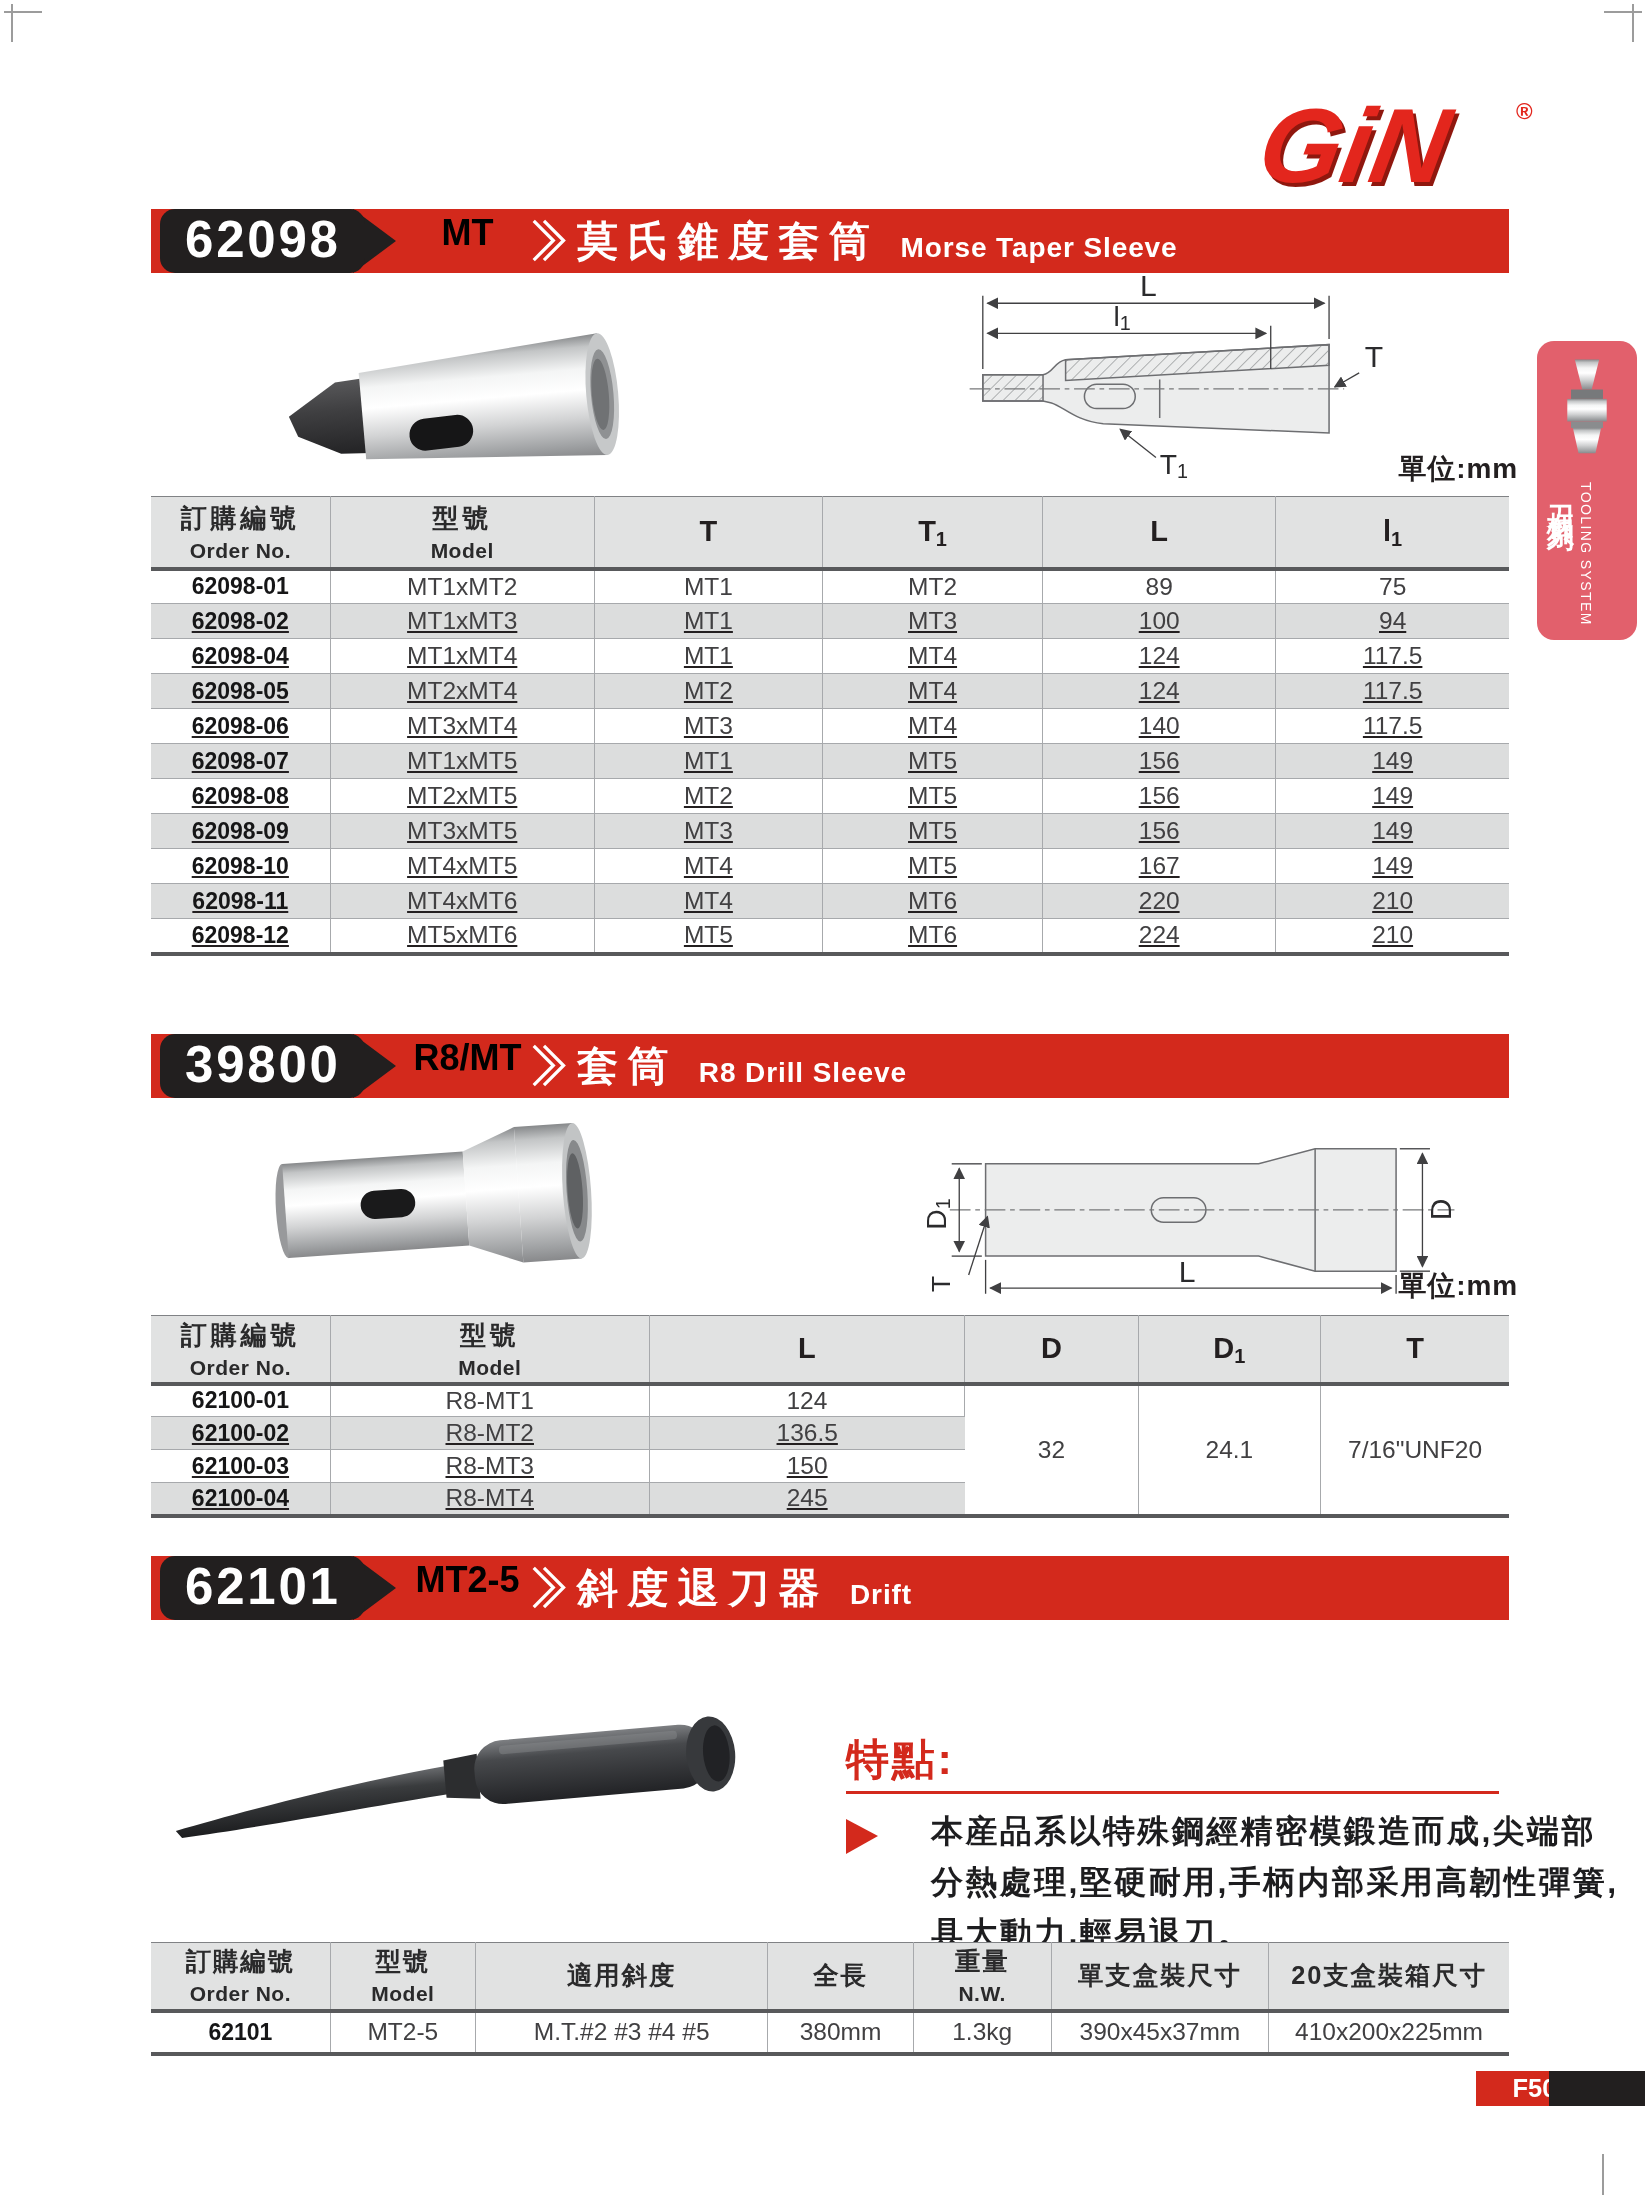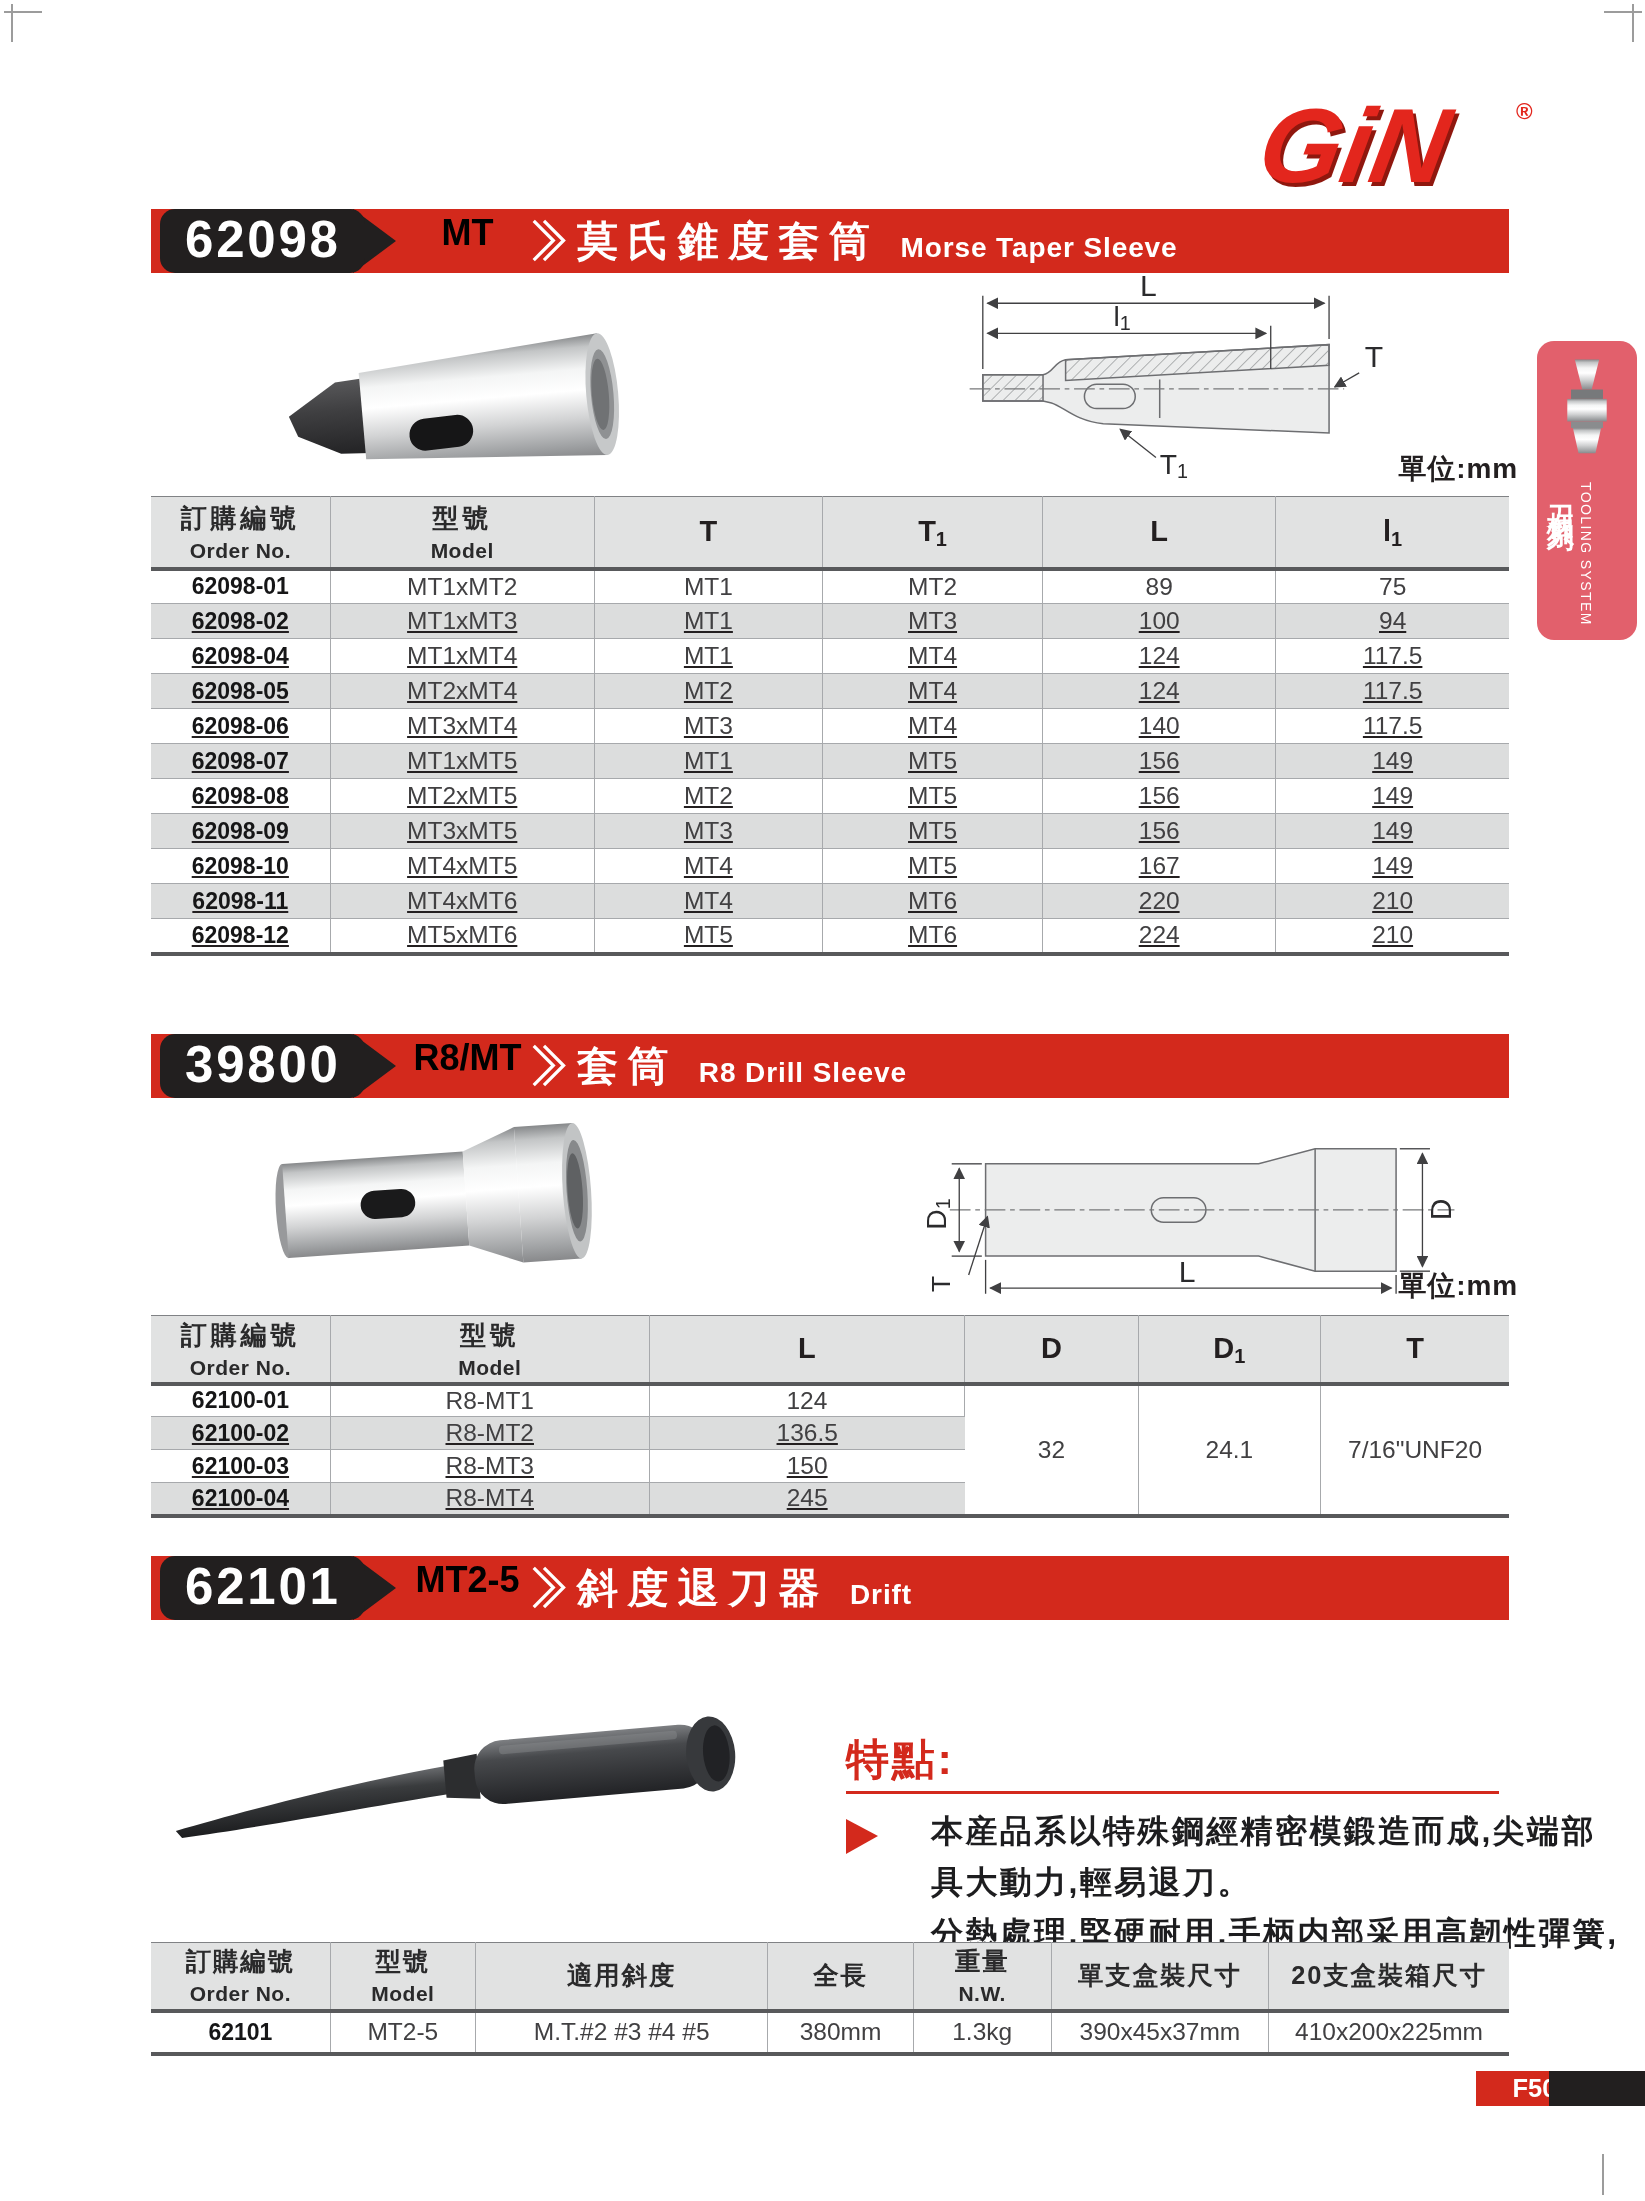--- a/index.html
+++ b/index.html
@@ -432,22 +432,22 @@
       <ellipse cx="590" cy="98" rx="14" ry="30" fill="#212225"></ellipse>
       <rect x="360" y="70" width="190" height="9" rx="4" fill="#8a8c8f" opacity="0.45"></rect>
     </g>
   </svg>
 
   <div class="feat-title">特點:</div>
   <div class="feat-underline"></div>
   <div class="bullet"></div>
   <div class="feat-lines">
     <div class="feat-line">本産品系以特殊鋼經精密模鍛造而成,尖端部</div>
+    <div class="feat-line">分熱處理,堅硬耐用,手柄内部采用高韌性彈簧,</div>
     <div class="feat-line">具大動力,輕易退刀。</div>
-    <div class="feat-line">分熱處理,堅硬耐用,手柄内部采用高韌性彈簧,</div>
   </div>
 
   <table class="ctable t3" style="top:1942px">
     <colgroup>
         <col style="width:179px">
         <col style="width:145px">
         <col style="width:292px">
         <col style="width:145px">
         <col style="width:138px">
         <col style="width:217px">

